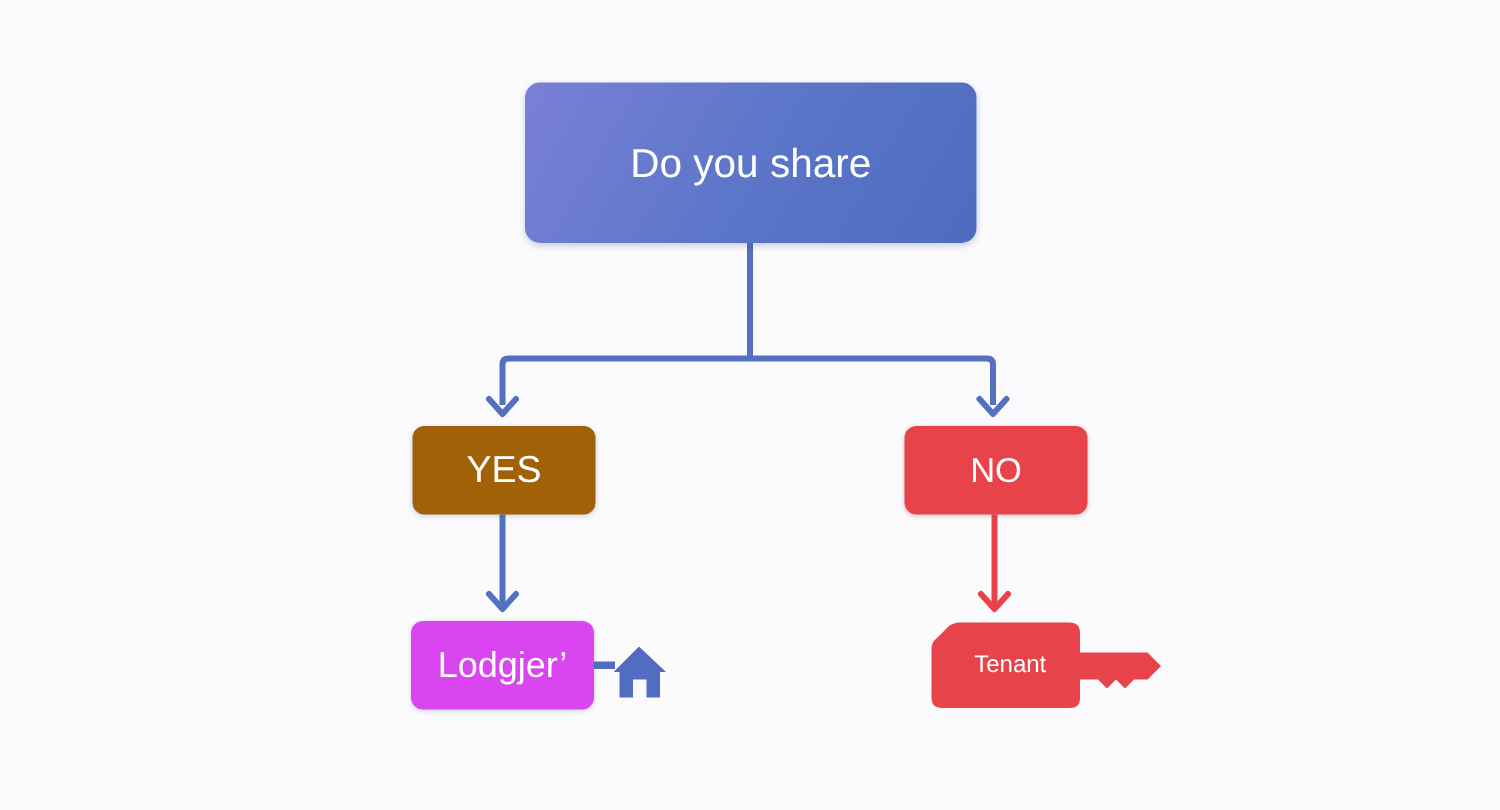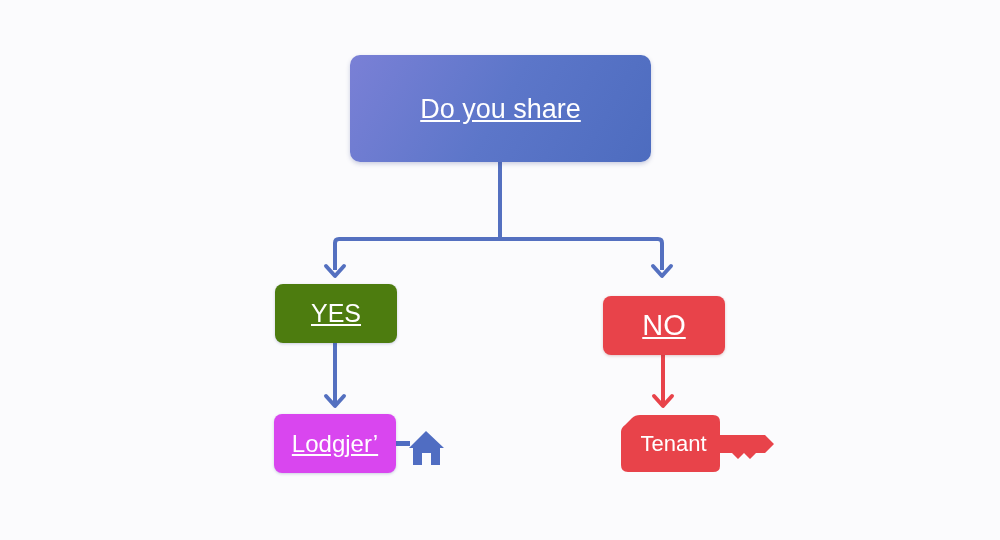--- a/index.html
+++ b/index.html
@@ -1,30 +1,30 @@
 <!DOCTYPE html>
 <html><head>
 <meta charset="utf-8">
 <style>
   html, body { margin:0; padding:0; }
   body { width:1000px; height:540px; background:#fbfbfd; position:relative; overflow:hidden;
          font-family:"Liberation Sans", "DejaVu Sans", sans-serif; }
   .node { position:absolute; display:flex; align-items:center; justify-content:center;
-          color:#ffffff; text-align:right; box-sizing:border-box;text-decoration:underline; }
+          color:#ffffff; text-align:right; box-sizing:border-box; }
   .question { left:350px; top:55px; width:301px; height:107px; border-radius:10px;
               background:linear-gradient(120deg, #7a80d6 0%, #5c76c9 50%, #4d6cbf 100%);
               font-size:27px; line-height:36px; box-shadow:0 2px 4px rgba(60,70,140,0.25); }
-  .yes { left:275px; top:284px; width:122px; height:59px; border-radius:8px; background:#4d7c0f;
+  .yes { left:275px; top:284px; width:122px; height:59px; border-radius:8px; background:#a16207;
          font-size:25px; box-shadow:0 1px 3px rgba(60,70,140,0.25); }
   .no { left:603px; top:284px; width:122px; height:59px; border-radius:8px; background:#e8434a;
-        font-size:29px; box-shadow:0 1px 3px rgba(140,40,40,0.25);margin-top:12px; }
+        font-size:23px; box-shadow:0 1px 3px rgba(140,40,40,0.25); }
   .lodger { left:274px; top:414px; width:122px; height:59px; border-radius:8px; background:#d946ef;
             font-size:24px; box-shadow:0 1px 3px rgba(60,70,140,0.25); }
   .tenant-label { position:absolute; left:631px; top:428px; width:85px; height:32px;
-                  color:#fff; font-size:22px; line-height:32px; text-align:center; }
+                  color:#fff; font-size:16px; line-height:32px; text-align:center; }
   svg.lines { position:absolute; left:0; top:0; }
 </style>
 </head>
 <body>
 
 <svg class="lines" width="1000" height="540">
 
   <line x1="500" y1="162" x2="500" y2="239" stroke="#5470c0" stroke-width="4"></line>
 
   <path d="M335 270 L335 243 Q335 239 339 239 L658 239 Q662 239 662 243 L662 270" fill="none" stroke="#5470c0" stroke-width="4"></path>

